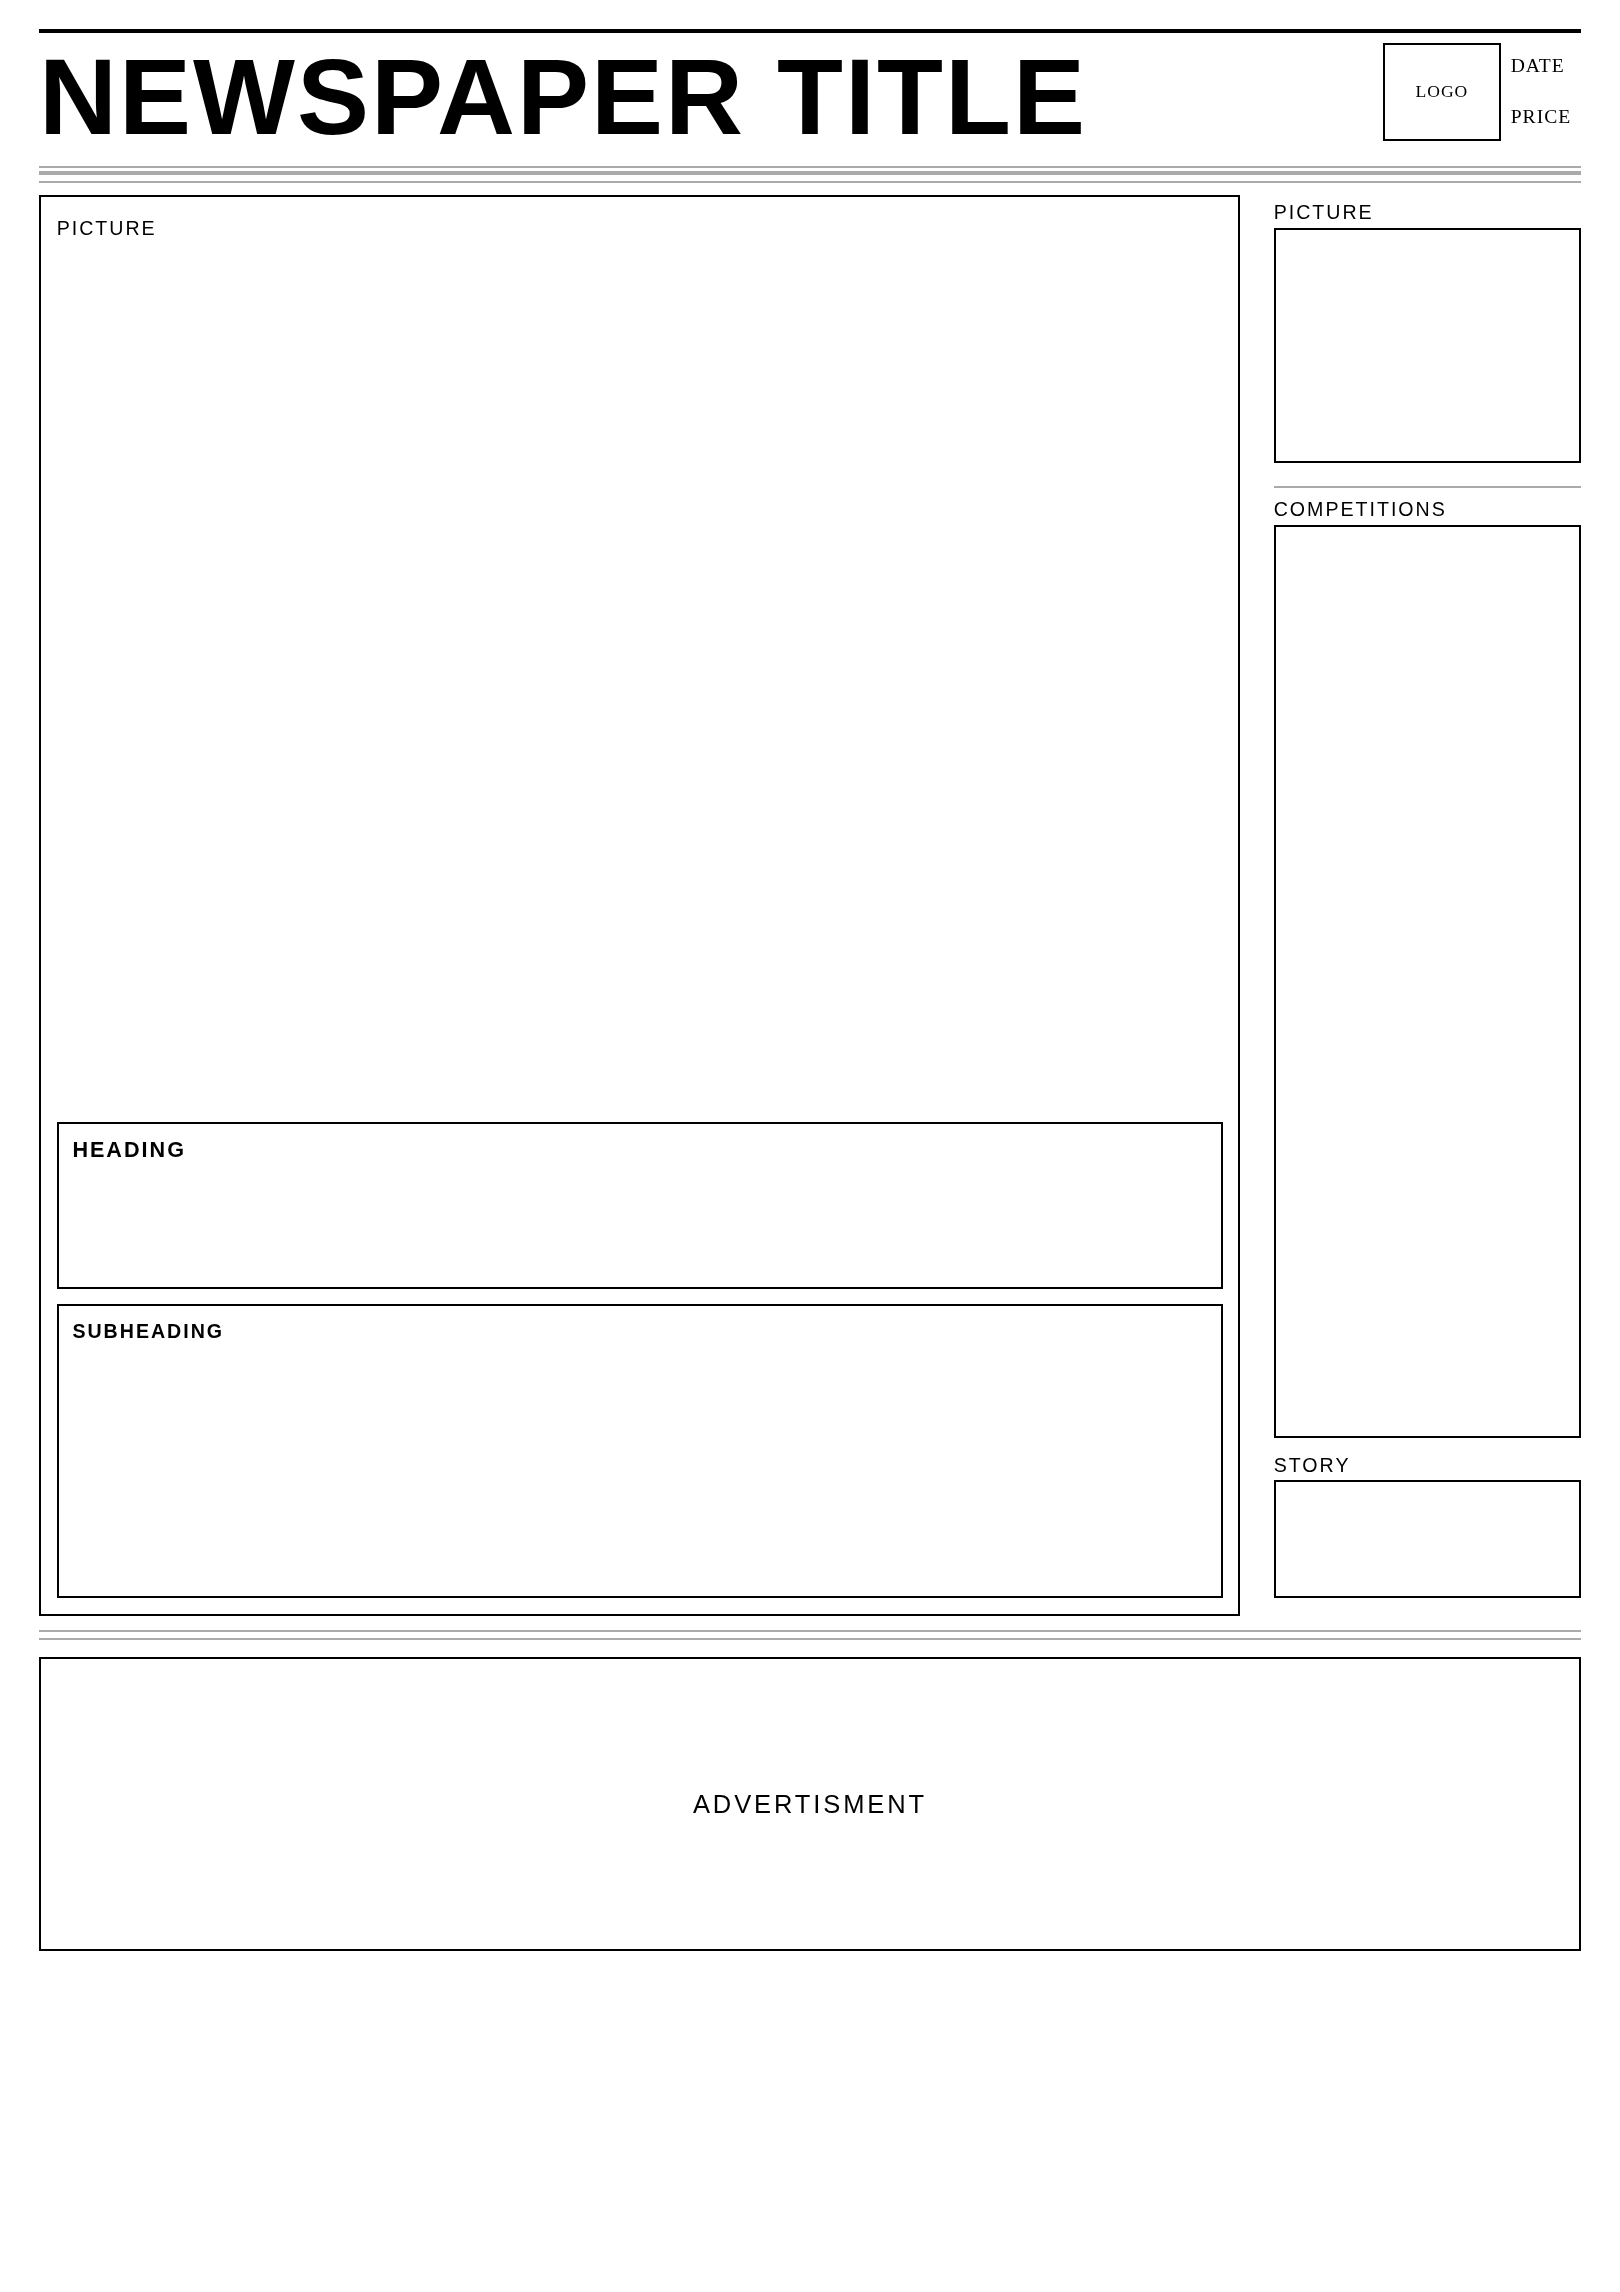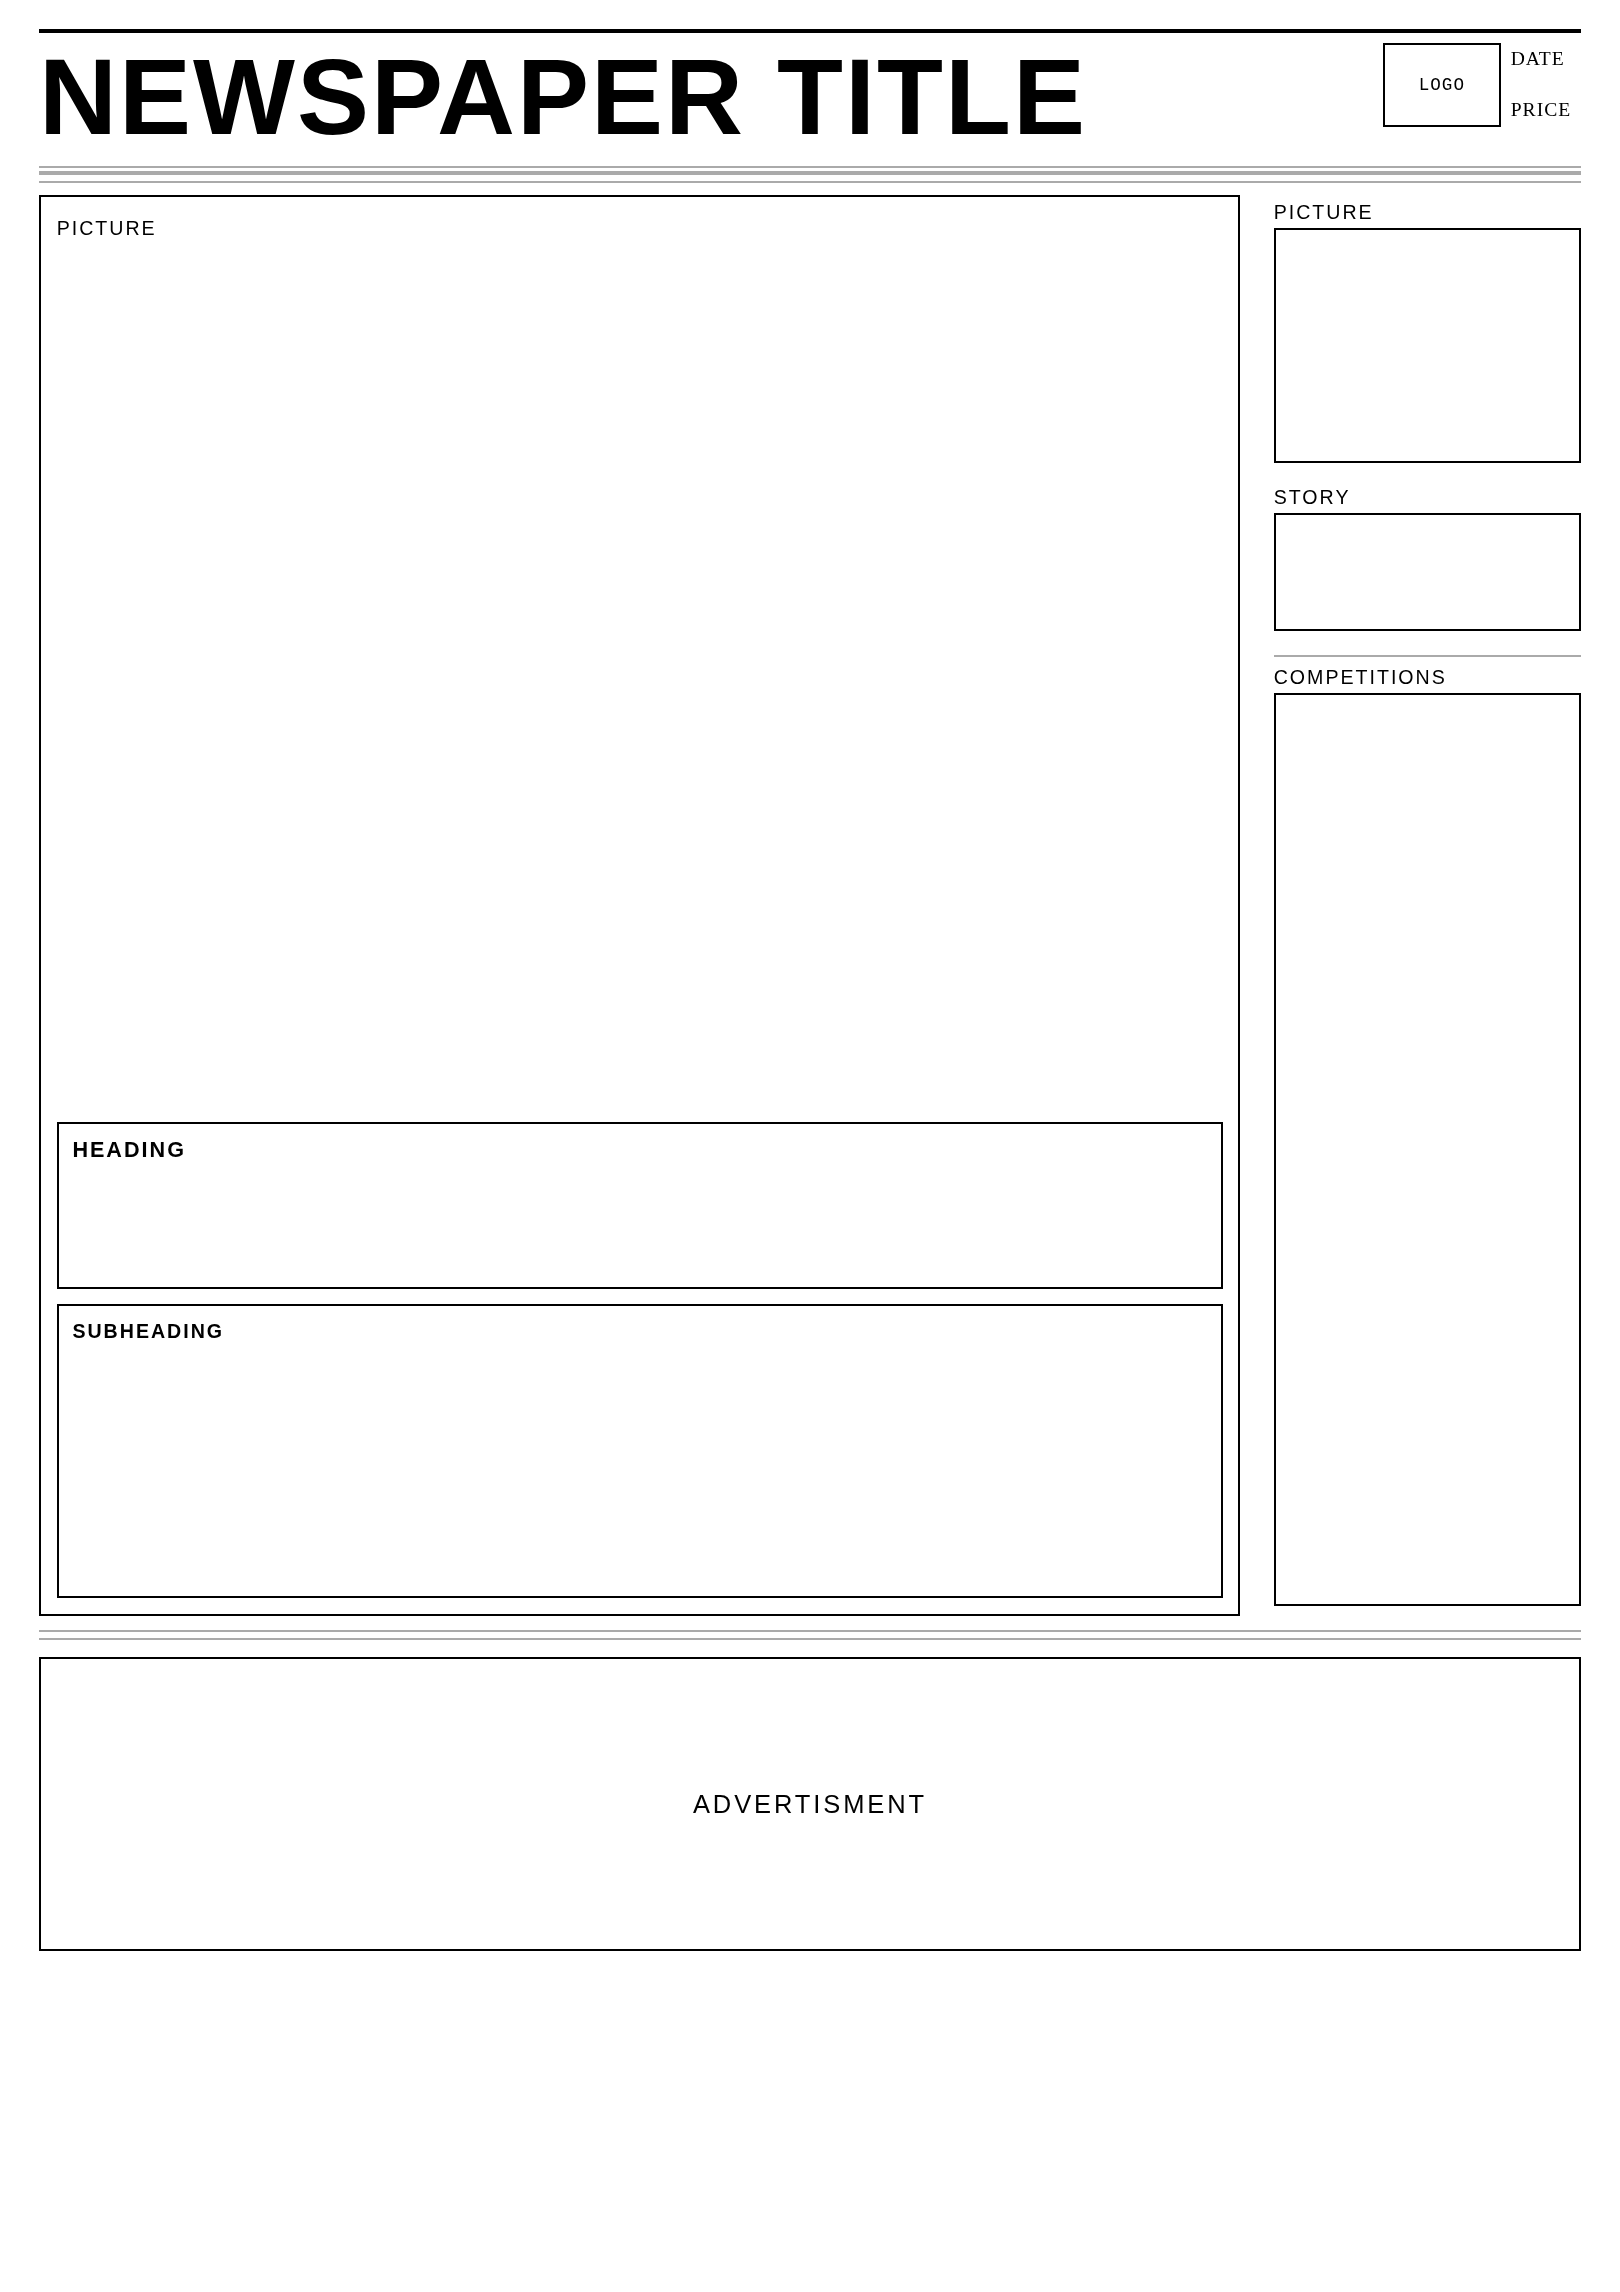--- a/index.html
+++ b/index.html
@@ -32,27 +32,26 @@
       font-weight: 900;
       font-family: 'Arial Black', Arial, sans-serif;
       letter-spacing: 2px;
       line-height: 1;
       text-transform: uppercase;
     }
 
     .logo-box {
       border: 2px solid #000;
       width: 118px;
-      height: 84px;
+      height: 98px;
       display: flex;
       align-items: center;
       justify-content: center;
       font-size: 17.6px;
       letter-spacing: 1px;
-      font-family: Liberation Mono, monospace;
     }
 
     .date-price {
       display: flex;
       flex-direction: column;
       justify-content: flex-start;
       padding: 4.9px 9.8px;
       font-size: 19.6px;
       letter-spacing: 1px;
       gap: 29px;
@@ -272,31 +271,31 @@
 
   <div style="width: 17.6px; flex-shrink:0;"></div>
 
   <div class="right-column">
 
     <div class="right-section">
       <div class="section-label">PICTURE</div>
       <div class="picture-box-right"></div>
     </div>
 
-    <div class="right-section">
-      <div class="section-label">STORY</div>
-      <div class="story-box"></div>
-    </div>
-
     <div class="right-section" style="flex:1;">
       <div class="competitions-divider"></div>
       <div class="section-label">COMPETITIONS</div>
       <div class="competitions-box"></div>
     </div>
 
+    <div class="right-section">
+      <div class="section-label">STORY</div>
+      <div class="story-box"></div>
+    </div>
+
   </div>
 </div>
 
 <div class="advert-border-top"></div>
 <div class="advert-border-top2"></div>
 
 <div class="advertisement-section">
   <span class="advertisment-label">ADVERTISMENT</span>
 </div>
 

